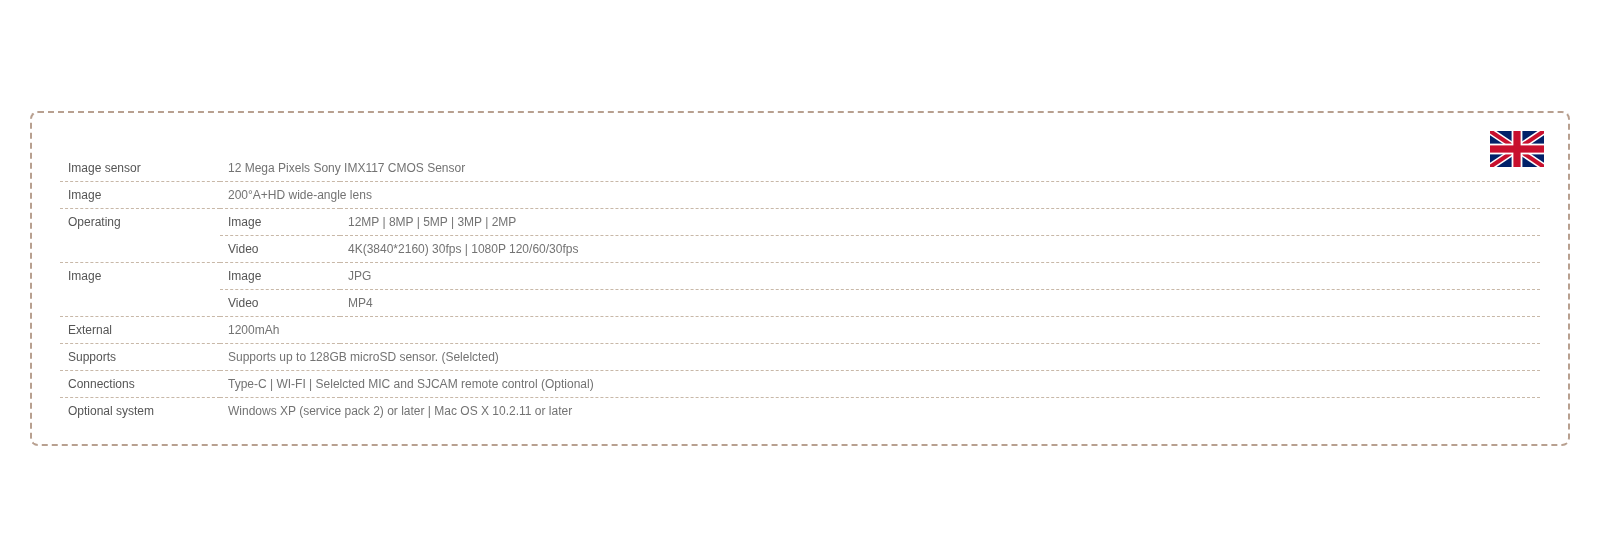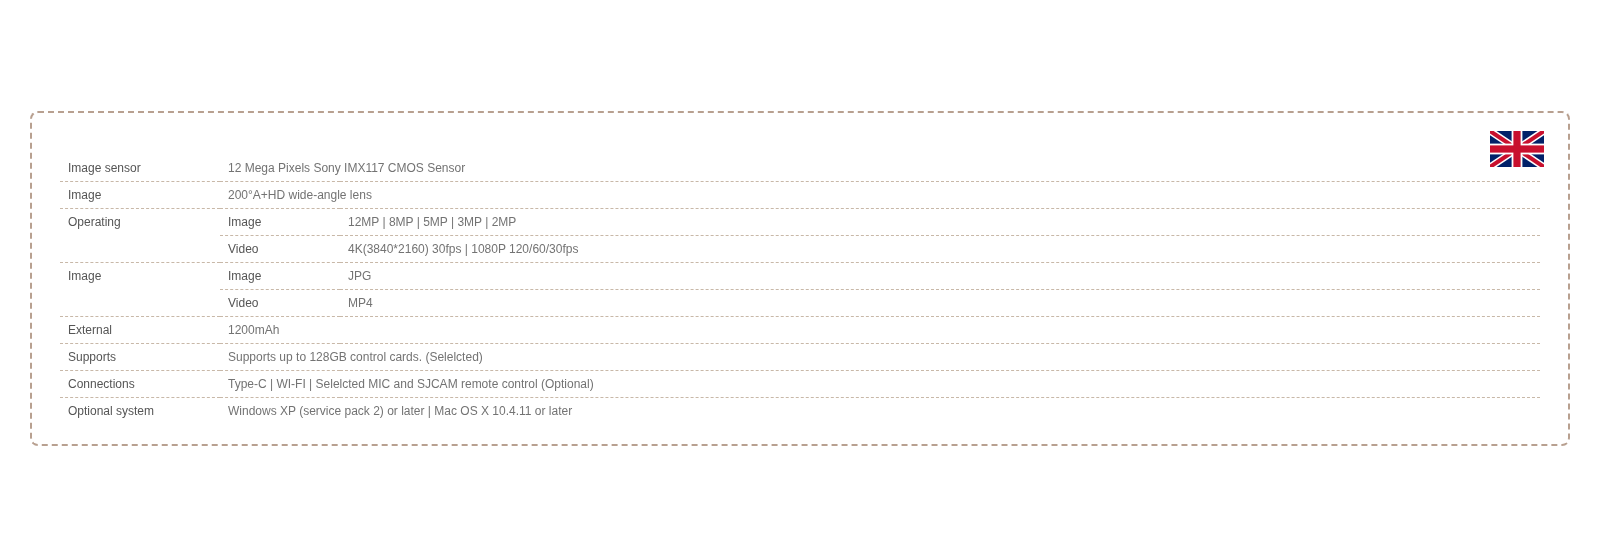--- a/index.html
+++ b/index.html
@@ -111,25 +111,25 @@
         <tr class="row-border">
           <td class="col-sublabel">Video</td>
           <td class="col-value">MP4</td>
         </tr>
         <tr class="row-border">
           <td class="col-label">External</td>
           <td class="col-value" colspan="2">1200mAh</td>
         </tr>
         <tr class="row-border">
           <td class="col-label">Supports</td>
-          <td class="col-value" colspan="2">Supports up to 128GB control cards. (Selelcted)</td>
+          <td class="col-value" colspan="2">Supports up to 128GB microSD sensor. (Selelcted)</td>
         </tr>
         <tr class="row-border">
           <td class="col-label">Connections</td>
           <td class="col-value" colspan="2">Type-C | WI-FI | Selelcted MIC and SJCAM remote control (Optional)</td>
         </tr>
         <tr class="row-border">
           <td class="col-label">Optional system</td>
-          <td class="col-value" colspan="2">Windows XP (service pack 2) or later | Mac OS X 10.4.11 or later</td>
+          <td class="col-value" colspan="2">Windows XP (service pack 2) or later | Mac OS X 10.2.11 or later</td>
         </tr>
       </tbody>
   </table>
 </div>
 
 </body></html>

